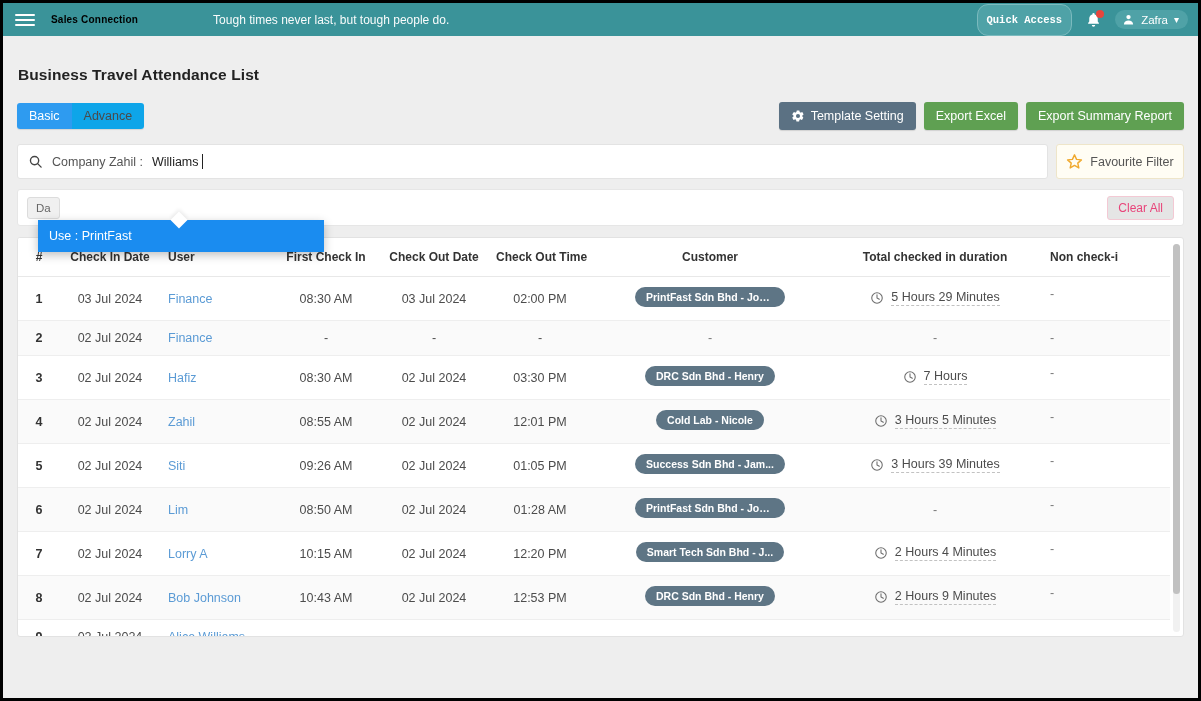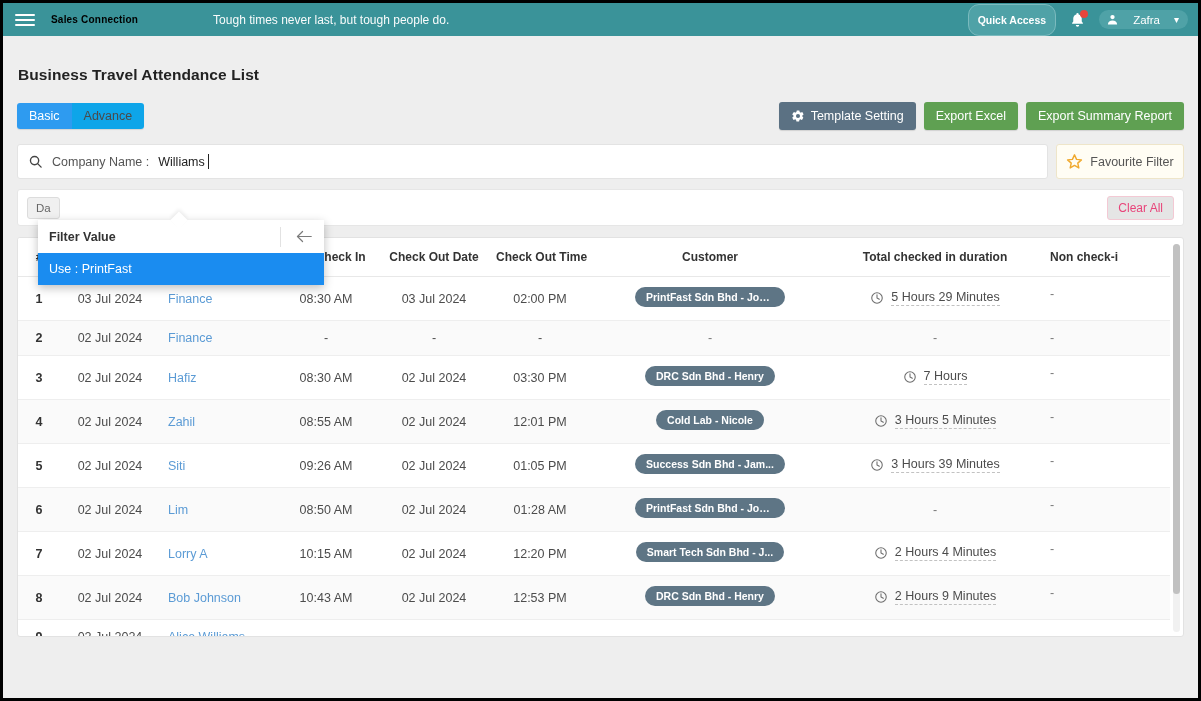--- a/index.html
+++ b/index.html
@@ -28,31 +28,31 @@
     position:relative;
     z-index:40;
   }
   .hamburger { width:20px; display:flex; flex-direction:column; gap:3px; cursor:pointer; margin-right:16px;}
   .hamburger span { display:block; height:2px; background:#fff; border-radius:1px; }
   .brand { color:#000000; font-weight:bold; font-size:10px; letter-spacing:.2px; }
   .quote { color:#ffffff; font-size:12px; margin-left:75px; opacity:.97; }
   .top-right { margin-left:auto; display:flex; align-items:center; gap:13px; }
   .pill-qa {
     background:#4fa2a7; color:#fff; font-size:10.5px; font-weight:bold;
-    border:1px solid #7bbabe; border-radius:11px; padding:9px 9px; cursor:pointer;
+    border:1px solid #7bbabe; border-radius:11px; padding:9px 9px; cursor:pointer;font-family:Liberation Mono, monospace;
   }
   .bell { position:relative; width:17px; height:18px; cursor:pointer; }
   .bell svg { display:block; }
   .bell .dot {
     position:absolute; top:-1px; right:-2px; width:8px; height:8px;
     background:#e8453c; border-radius:50%;
   }
   .pill-user {
     background:#4fa2a7; color:#fff; font-size:11.5px;
-    border-radius:12px; padding:3px 9px 3px 7px; display:flex; align-items:center; gap:14px; cursor:pointer;
+    border-radius:12px; padding:3px 9px 3px 7px; display:flex; align-items:center; gap:6px; cursor:pointer;
   }
   .pill-user .av { width:13px; height:13px; display:block; }
   .caret { font-size:10px; }
 
   
   .page { padding:0 14px; position:relative; }
   .page-title {
     font-size:15.5px; font-weight:bold; color:#222;
     padding:30px 0 0 1px; letter-spacing:.1px;
   }
@@ -233,21 +233,21 @@
         </button>
       </div>
     </div>
 
     <div class="search-row">
       <div class="search-box">
         <svg width="15" height="15" viewBox="0 0 24 24" fill="none" stroke="#444" stroke-width="2.2" aria-hidden="true">
           <circle cx="10.5" cy="10.5" r="6.6"></circle>
             <line x1="15.4" y1="15.4" x2="21" y2="21" stroke-linecap="round"></line>
         </svg>
-        <span class="lbl">Company Name :</span>
+        <span class="lbl">Company Zahil :</span>
         <span class="val">Williams</span>
       </div>
       <div class="fav-box">
         <svg width="17" height="17" viewBox="0 0 24 24" fill="none" stroke="#f0a92e" stroke-width="2" stroke-linejoin="round" aria-hidden="true">
           <polygon points="12,2.6 14.9,9 21.8,9.7 16.6,14.3 18.1,21.1 12,17.6 5.9,21.1 7.4,14.3 2.2,9.7 9.1,9"></polygon>
         </svg>
         <span>Favourite Filter</span>
       </div>
     </div>
 
@@ -422,25 +422,16 @@
       </table>
       <div class="tscroll">
         <div class="thumb"></div>
       </div>
     </div>
 
   </div>
 
   <div class="dropdown">
     <div class="tip"></div>
-    <div class="dd-head">
-      <span>Filter Value</span>
-      <span class="back">
-        <svg width="18" height="13" viewBox="0 0 24 18" fill="none" stroke="#7b7b7b" stroke-width="1.7" stroke-linecap="round" stroke-linejoin="round" aria-hidden="true">
-          <line x1="22" y1="9" x2="3" y2="9"></line>
-            <polyline points="10,2 3,9 10,16"></polyline>
-        </svg>
-      </span>
-    </div>
     <div class="dd-item">Use : PrintFast</div>
   </div>
 
 </div>
 
 </body></html>

